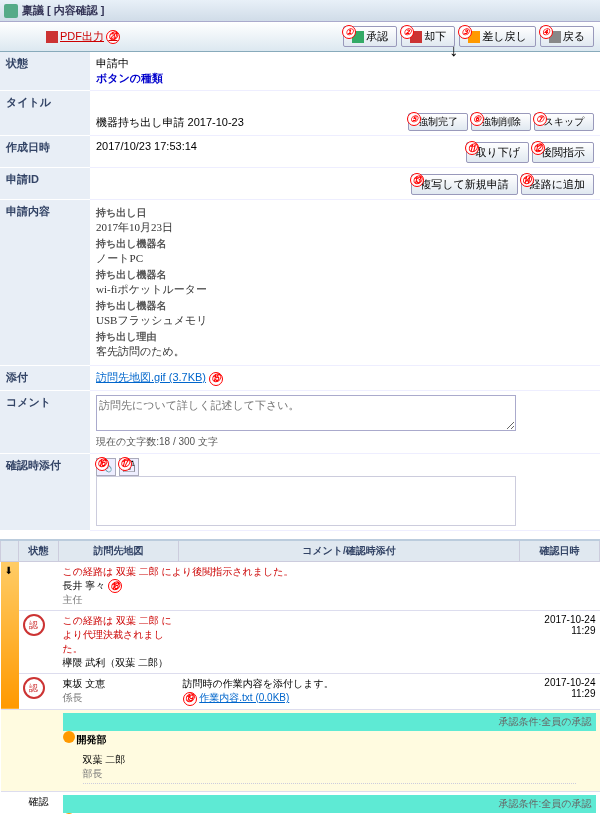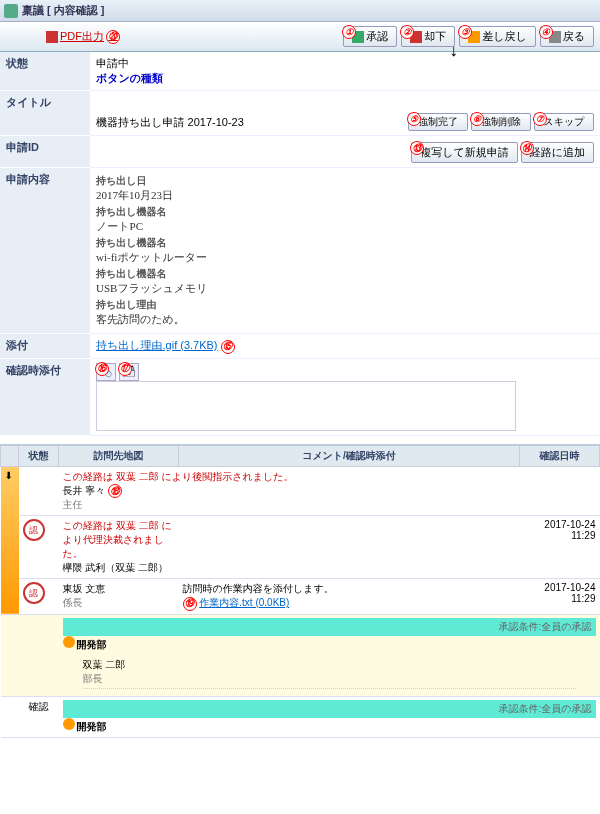--- a/index.html
+++ b/index.html
@@ -120,20 +120,38 @@
             <button class="btn">
                   <span class="marker">⑦</span>
                   <span>スキップ</span>
                 </button>
           </div>
         </div>
       </div>
     </td>
   </tr>
   <tr>
+    <td class="lbl">作成日時</td>
+    <td class="val">
+      <div style="display:flex; justify-content:space-between;">
+        <span>2017/10/23 17:53:14</span>
+        <div class="btn-grid-row2">
+          <button class="btn">
+                <span class="marker">⑪</span>
+                <span>取り下げ</span>
+              </button>
+          <button class="btn">
+                <span class="marker">⑫</span>
+                <span>後閲指示</span>
+              </button>
+        </div>
+      </div>
+    </td>
+  </tr>
+  <tr>
     <td class="lbl">申請ID</td>
     <td class="val">
       <div style="display:flex; justify-content:space-between;">
         <span></span>
         <div class="btn-grid-row2">
           <button class="btn">
                 <span class="marker">⑬</span>
                 <span>複写して新規申請</span>
               </button>
           <button class="btn">
@@ -155,22 +173,29 @@
       <div class="sub-val">wi-fiポケットルーター</div>
       <div class="sub-lbl">持ち出し機器名</div>
       <div class="sub-val">USBフラッシュメモリ</div>
       <div class="sub-lbl">持ち出し理由</div>
       <div class="sub-val">客先訪問のため。</div>
     </td>
   </tr>
   <tr>
     <td class="lbl">添付</td>
     <td class="val">
-      <a class="file">持ち出し理由.gif (3.7KB)</a>
+      <a class="file">訪問先地図.gif (3.7KB)</a>
       <span class="marker" style="position:static;display:inline-flex;">⑮</span>
+    </td>
+  </tr>
+  <tr>
+    <td class="lbl">コメント</td>
+    <td class="val">
+      <textarea class="comment" placeholder="訪問先について詳しく記述して下さい。" style=""></textarea>
+      <div class="char-count">現在の文字数:18 / 300 文字</div>
     </td>
   </tr>
   <tr>
     <td class="lbl">確認時添付</td>
     <td class="val">
       <div style="display:flex; gap:3px;">
         <div class="mini-btn"><span class="marker">⑯</span>📎</div>
         <div class="mini-btn"><span class="marker">⑰</span>🗃</div>
       </div>
       <div class="attach-area"></div>

